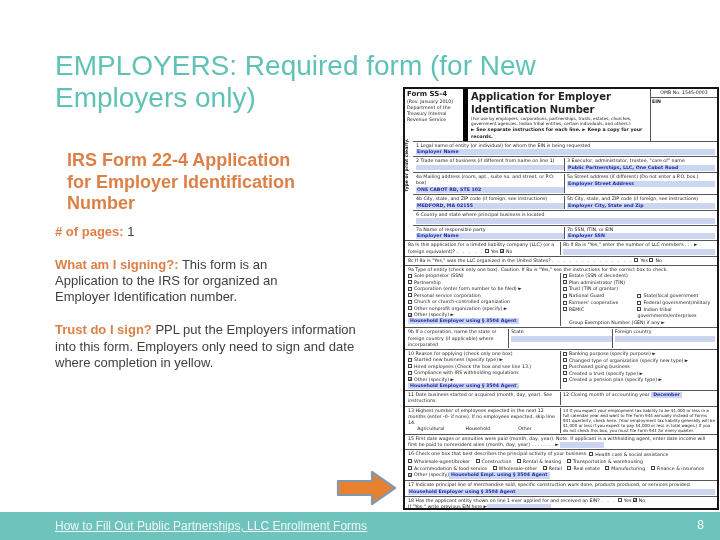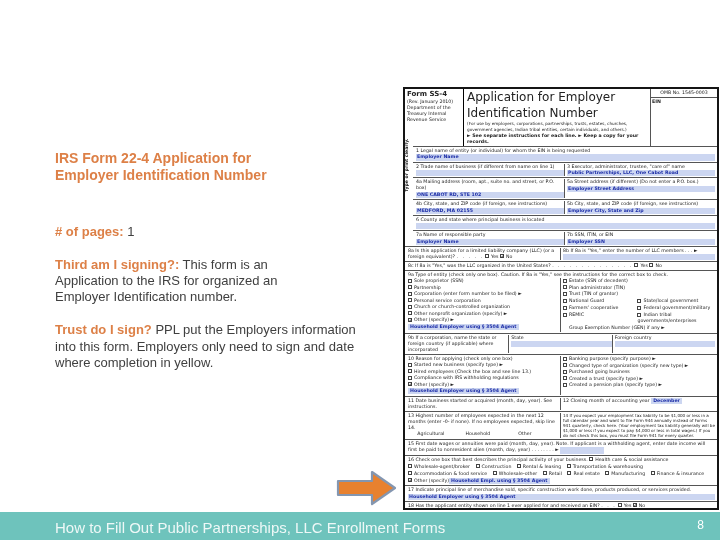--- a/index.html
+++ b/index.html
@@ -1,53 +1,53 @@
 <!DOCTYPE html>
 <html><head>
 <meta charset="utf-8">
 <style>
   html,body{margin:0;padding:0;background:#888;}
   .slide{position:relative;width:720px;height:540px;background:#ffffff;overflow:hidden;
          font-family:"Liberation Sans",sans-serif;}
   
   .title{position:absolute;left:55px;top:50px;width:530px;font-size:28px;line-height:1.14;
          color:#5fc2b7;font-weight:400;}
-  .subtitle{position:absolute;left:55px;top:150px;width:242px;font-size:14px;line-height:1.2;
+  .subtitle{position:absolute;left:67px;top:150px;width:242px;font-size:18px;line-height:1.2;
             font-weight:bold;color:#dd8047;}
   .body-col{position:absolute;left:55px;top:224px;width:310px;font-size:13px;line-height:1.24;color:#404040;}
   .body-col p{margin:0 0 17px 0;}
   .olbl{font-weight:bold;color:#dd8047;}
   .p-what{width:252px;}
   .p-where{width:302px;}
   
   .footer-bar{position:absolute;left:0;top:512px;width:720px;height:28px;background:#6ec3bc;}
-  .footer-text{position:absolute;left:55px;top:519px;font-size:15px;color:#eef8f7;}
+  .footer-text{position:absolute;left:55px;top:519px;font-size:12px;color:#eef8f7;text-decoration:underline;}
   .page-num{position:absolute;right:16px;top:518px;font-size:12px;color:#ffffff;}
   
   .arrow-wrap{position:absolute;left:336px;top:469px;width:62px;height:38px;}
   
   .form{position:absolute;left:403px;top:87px;width:316px;height:423px;background:#ffffff;
         border:2px solid #151515;box-sizing:border-box;font-family:"DejaVu Sans",sans-serif;
         font-size:4.7px;line-height:1.3;color:#222;overflow:hidden;}
   .fr{border-top:1px solid #555;padding:1px 2px 1px 3px;position:relative;}
   .fr.first{border-top:none;}
   .cols{display:flex;}
   .cols>div{flex:1;}
   .cols>div+div{border-left:1px solid #555;padding-left:2px;}
   .val{display:block;background:#ccd6f1;color:#1e2fa8;font-weight:bold;min-height:5.5px;
        padding:0 1px;margin-top:0.5px;}
   .val-inline{display:inline-block;background:#ccd6f1;color:#1e2fa8;font-weight:bold;padding:0 2px;}
   .cb{display:inline-block;width:4px;height:4px;border:1px solid #444;margin-right:2px;
       vertical-align:-0.5px;position:relative;background:#fff;box-sizing:border-box;flex:none;}
   .cb.checked::after{content:"✓";position:absolute;left:-0.5px;top:-2px;font-size:5px;color:#111;}
   .f-header{display:flex;}
-  .f-h-left{width:54px;padding:1px 2px;border-right:1px solid #000000;}
+  .f-h-left{width:54px;padding:1px 2px;border-right:5px solid #000000;}
   .f-h-left .fno{font-size:7px;font-weight:bold;}
   .f-h-mid{flex:1;padding:1px 3px;}
-  .f-title{font-size:12px;font-weight:normal;}
+  .f-title{font-size:10px;font-weight:bold;}
   .f-sub{font-size:4.2px;}
   .f-see{font-weight:bold;margin-top:0.5px;}
   .f-h-right{width:66px;border-left:1px solid #555;}
   .omb{border-bottom:1px solid #555;text-align:center;padding:1px;}
   .einlbl{padding:1px;font-weight:bold;}
   .sideblock{margin-left:8px;}
   .side-label{position:absolute;left:-1px;top:30px;width:9px;height:92px;writing-mode:vertical-rl;
               transform:rotate(180deg);font-size:4.6px;font-weight:bold;text-align:center;color:#222;}
   .li{display:block;margin:0.4px 0;}
   .list-half .li.half-item{display:inline-block;width:48%;vertical-align:top;}
@@ -60,29 +60,30 @@
   .tp-mid{flex:1;}
   .tp-mid .fr{padding-right:2px;}
   .tp-right{width:76px;border-left:1px solid #555;}
   .tp-right .fr{text-align:left;}
 </style>
 </head>
 <body>
 
 <div class="slide">
 
+  <div class="title">EMPLOYERS: Required form (for New Employers only)</div>
   <div class="subtitle">IRS Form 22-4 Application for Employer Identification Number</div>
 
   <div class="body-col">
     <p>
       <span class="olbl"># of pages:</span>
       <span>1</span>
     </p>
     <p class="p-what">
-      <span class="olbl">Third am I signing?:</span>
+      <span class="olbl">What am I signing?:</span>
       <span>This form is an Application to the IRS for organized an Employer Identification number.</span>
     </p>
     <p class="p-where">
       <span class="olbl">Trust do I sign?</span>
       <span>PPL put the Employers information into this form. Employers only need to sign and date where completion in yellow.</span>
     </p>
   </div>
 
   <div class="arrow-wrap">
     <svg width="62" height="38" viewBox="0 0 62 38">

